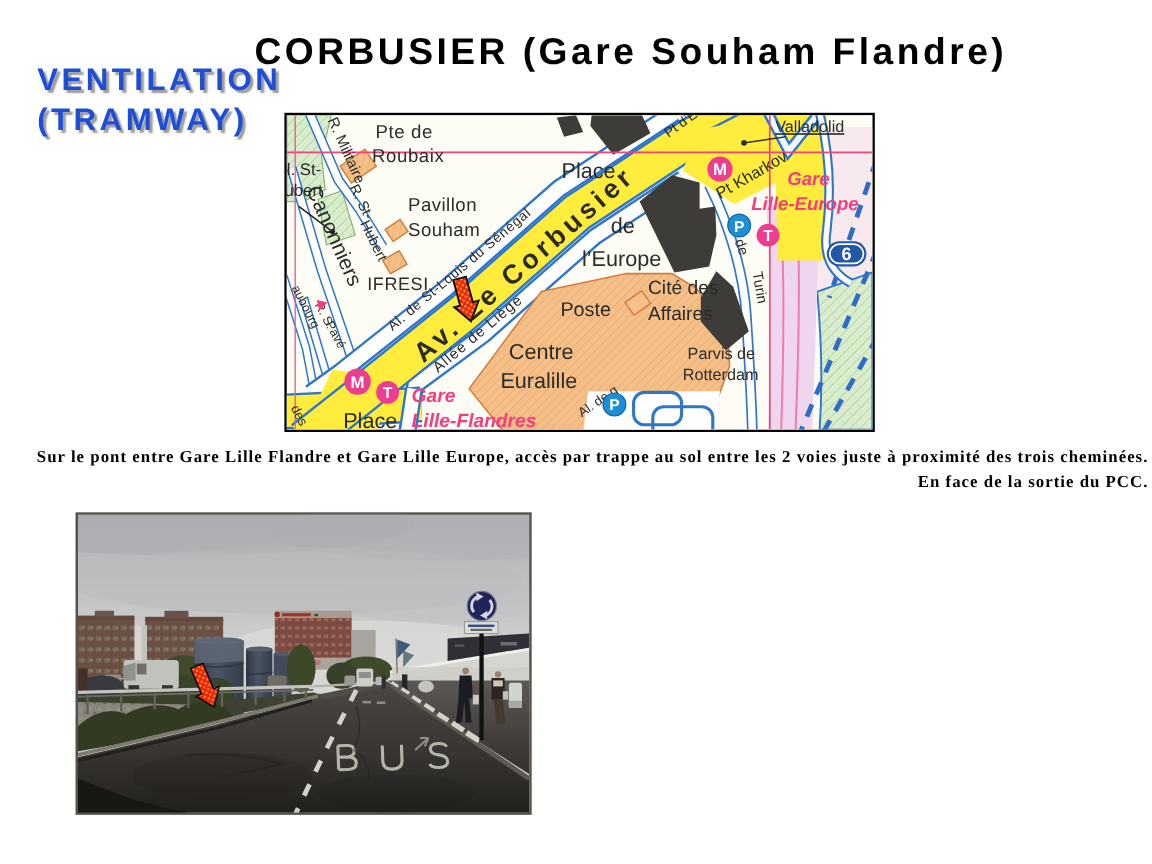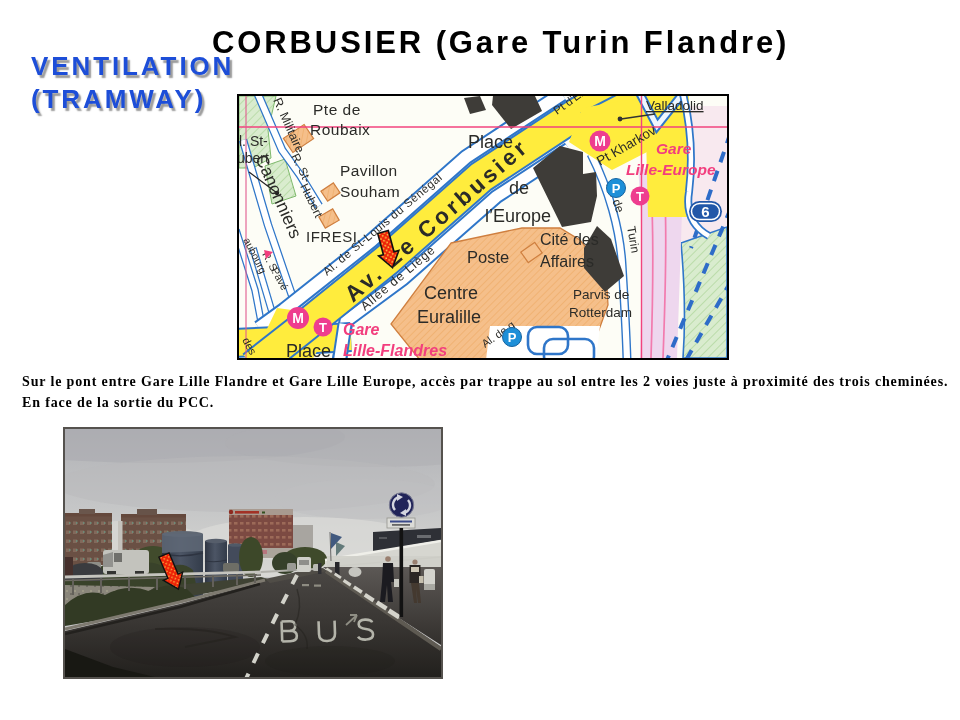--- a/index.html
+++ b/index.html
@@ -3,21 +3,21 @@
 <meta charset="utf-8">
 <style>
 html,body{margin:0;padding:0;width:960px;height:720px;background:#ffffff;overflow:hidden;}
 body{font-family:"Liberation Sans",sans-serif;position:relative;-webkit-font-smoothing:antialiased;}
 text{-webkit-font-smoothing:antialiased;}
 .abs{position:absolute;}
 </style>
 </head>
 <body>
 
-<div class="abs" style="left:212px;top:25px;font:bold 31px 'Liberation Sans',sans-serif;letter-spacing:2.9px;color:#000;white-space:nowrap;">CORBUSIER (Gare Turin Flandre)</div>
+<div class="abs" style="left:212px;top:25px;font:bold 31px 'Liberation Sans',sans-serif;letter-spacing:2.9px;color:#000;white-space:nowrap;">CORBUSIER (Gare Souham Flandre)</div>
 
 <div class="abs" style="left:31px;top:50px;font:bold 26px 'Liberation Sans',sans-serif;letter-spacing:2.9px;color:#1d4ed8;line-height:33px;text-shadow:2.5px 2.5px 1.5px #9a9a9a;white-space:nowrap;">VENTILATION<br>(TRAMWAY)</div>
 
 <div class="abs" style="left:237px;top:94px;width:488px;height:262px;border:2px solid #000;background:#fdfcf3;">
 <svg width="488" height="262" viewBox="0 0 488 262">
 <defs>
 <pattern id="dots" width="5" height="5" patternUnits="userSpaceOnUse">
           <rect width="5" height="5" fill="#ed2207"></rect>
           <circle cx="1.2" cy="1.2" r="0.9" fill="#ffd24a"></circle>
           <circle cx="3.7" cy="3.7" r="0.9" fill="#ffd24a"></circle>
@@ -282,21 +282,21 @@
         <rect x="452.5" y="107.5" width="28" height="16" rx="8" fill="none" stroke="#ffffff" stroke-width="1.5"></rect>
         <text x="466.5" y="121" font-size="15" font-weight="bold" fill="#fff" text-anchor="middle" font-family="'Liberation Sans',sans-serif">6</text>
       </g>
 
 <g transform="translate(144,136) rotate(-15)">
         <path d="M-5.5,0 L5.5,0 L5.5,22 L10.5,22 L0,37 L-10.5,22 L-5.5,22 Z" fill="url(#dots)" stroke="#111" stroke-width="1.6"></path>
       </g>
 </svg>
 </div>
 
-<div class="abs" style="left:22px;top:371px;width:935px;font:bold 14px 'Liberation Serif',serif;letter-spacing:0.85px;line-height:21px;color:#000;">Sur le pont entre Gare Lille Flandre et Gare Lille Europe, accès par trappe au sol entre les 2 voies juste à proximité des trois cheminées.<br>En face de la sortie du PCC.</div>
+<div class="abs" style="left:22px;top:371px;width:935px;font:bold 14px 'Liberation Serif',serif;letter-spacing:0.85px;line-height:21px;color:#000;text-align:right;">Sur le pont entre Gare Lille Flandre et Gare Lille Europe, accès par trappe au sol entre les 2 voies juste à proximité des trois cheminées.<br>En face de la sortie du PCC.</div>
 
 <div class="abs" style="left:63px;top:427px;width:376px;height:248px;border:2px solid #55524e;background:#c8c8c8;">
 <svg width="376" height="248" viewBox="0 0 376 248">
 <defs>
 <linearGradient id="sky" x1="0" y1="0" x2="0" y2="1">
           <stop offset="0" stop-color="#b0b1b5"></stop>
           <stop offset="0.5" stop-color="#c4c5c6"></stop>
           <stop offset="1" stop-color="#d8d8d4"></stop>
         </linearGradient>
 <linearGradient id="roadg" x1="0" y1="0" x2="0" y2="1">

